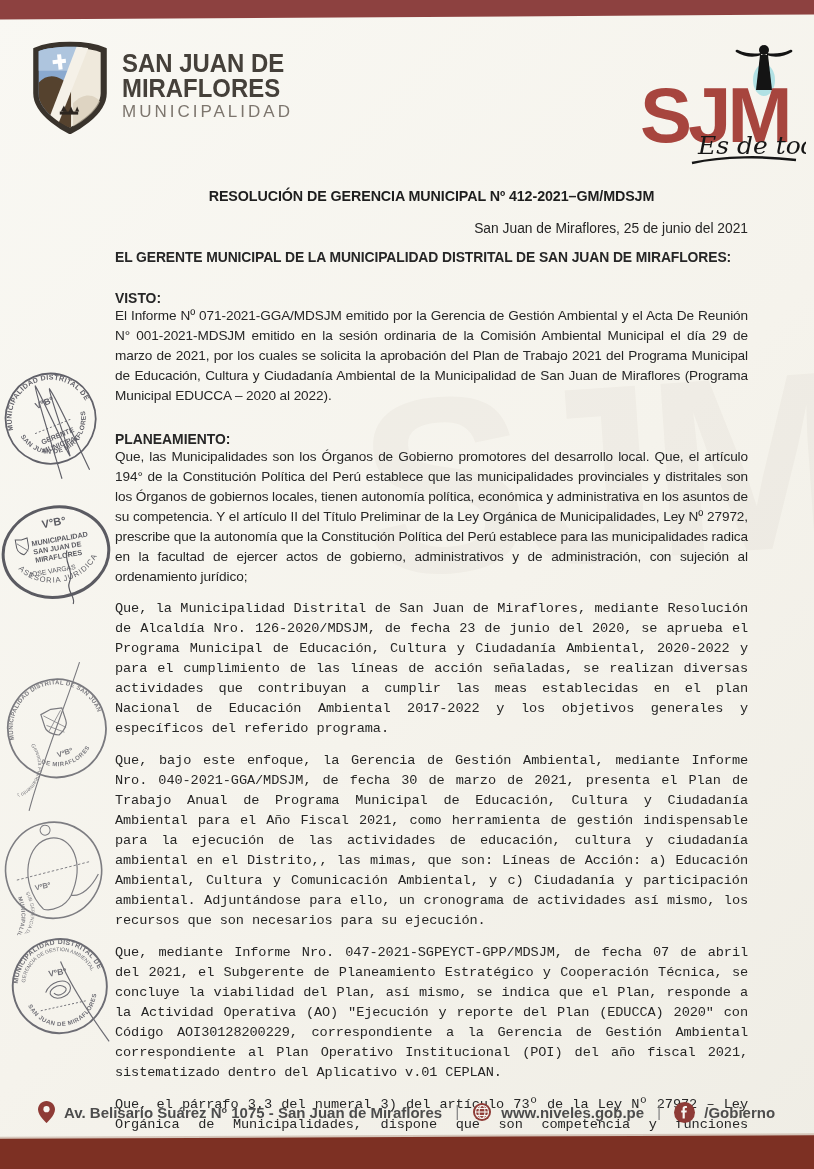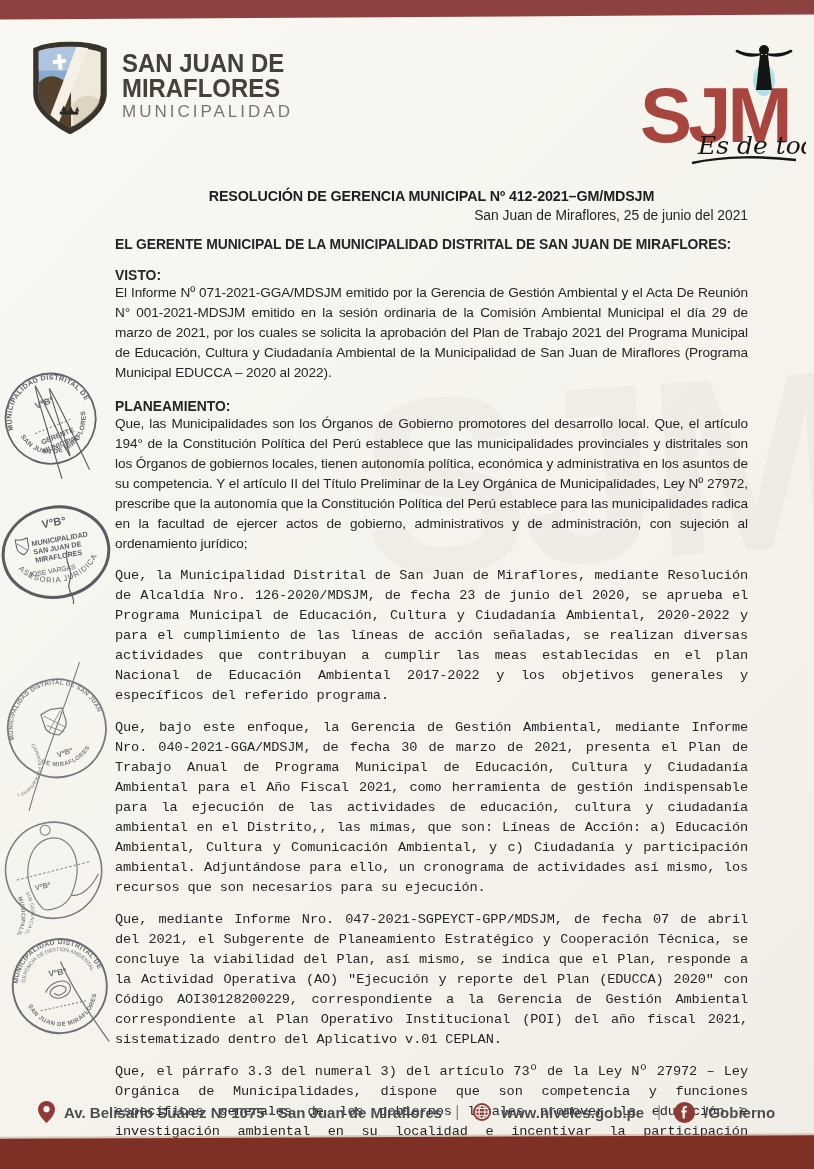--- a/index.html
+++ b/index.html
@@ -47,23 +47,23 @@
   
   main {
     position:absolute; top:188px; left:0; right:0;
     padding:0 66px 0 115px;
     color:#262626;
   }
   .doc-title {
     text-align:center; font-size:14.6px; font-weight:bold; color:#1e1e1e;
     letter-spacing:-0.1px; transform:scaleX(.98);
   }
-  .dateline { text-align:right; margin-top:4px; font-size:13.8px; }
+  .dateline { text-align:right; margin-top:17px; font-size:13.8px; }
   .addressee { margin-top:13px; font-size:13.9px; font-weight:bold; letter-spacing:-0.1px; }
-  .seclabel { margin-top:15px; font-size:13.9px; font-weight:bold; }
+  .seclabel { margin-top:25px; font-size:13.9px; font-weight:bold; }
   .para { font-size:13.6px; line-height:20px; text-align:justify; letter-spacing:-0.1px; }
   .para.gap { margin-top:12px;font-family:Liberation Mono, monospace; }
   
   .stamp { position:absolute; opacity:.88; }
   .stamp svg text { font-family:"Liberation Sans", sans-serif; }
   
   footer {
     position:absolute; left:38px; right:10px; bottom:44px; height:26px;
     display:flex; align-items:center; gap:9px;
     color:#4d4d4d; font-weight:bold; font-size:15px;

